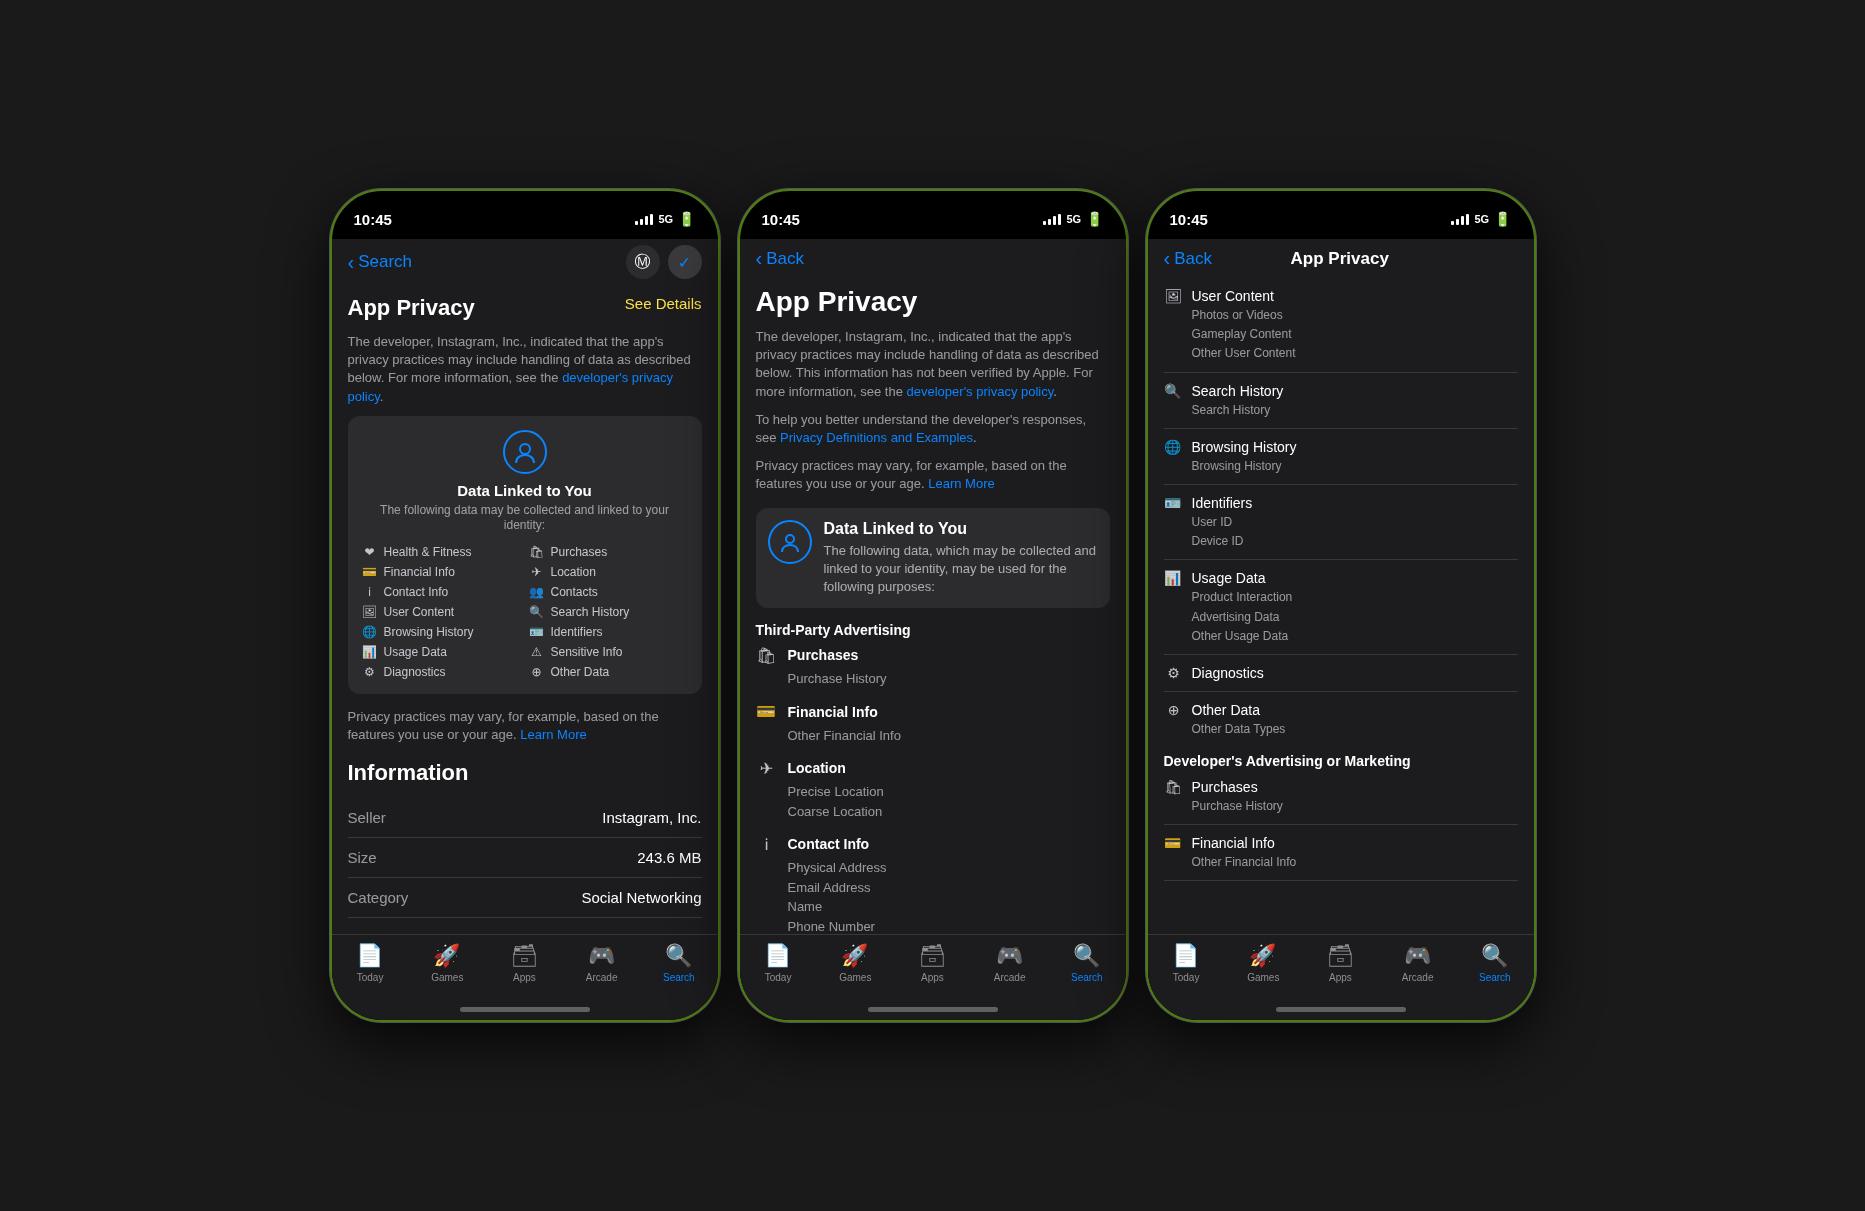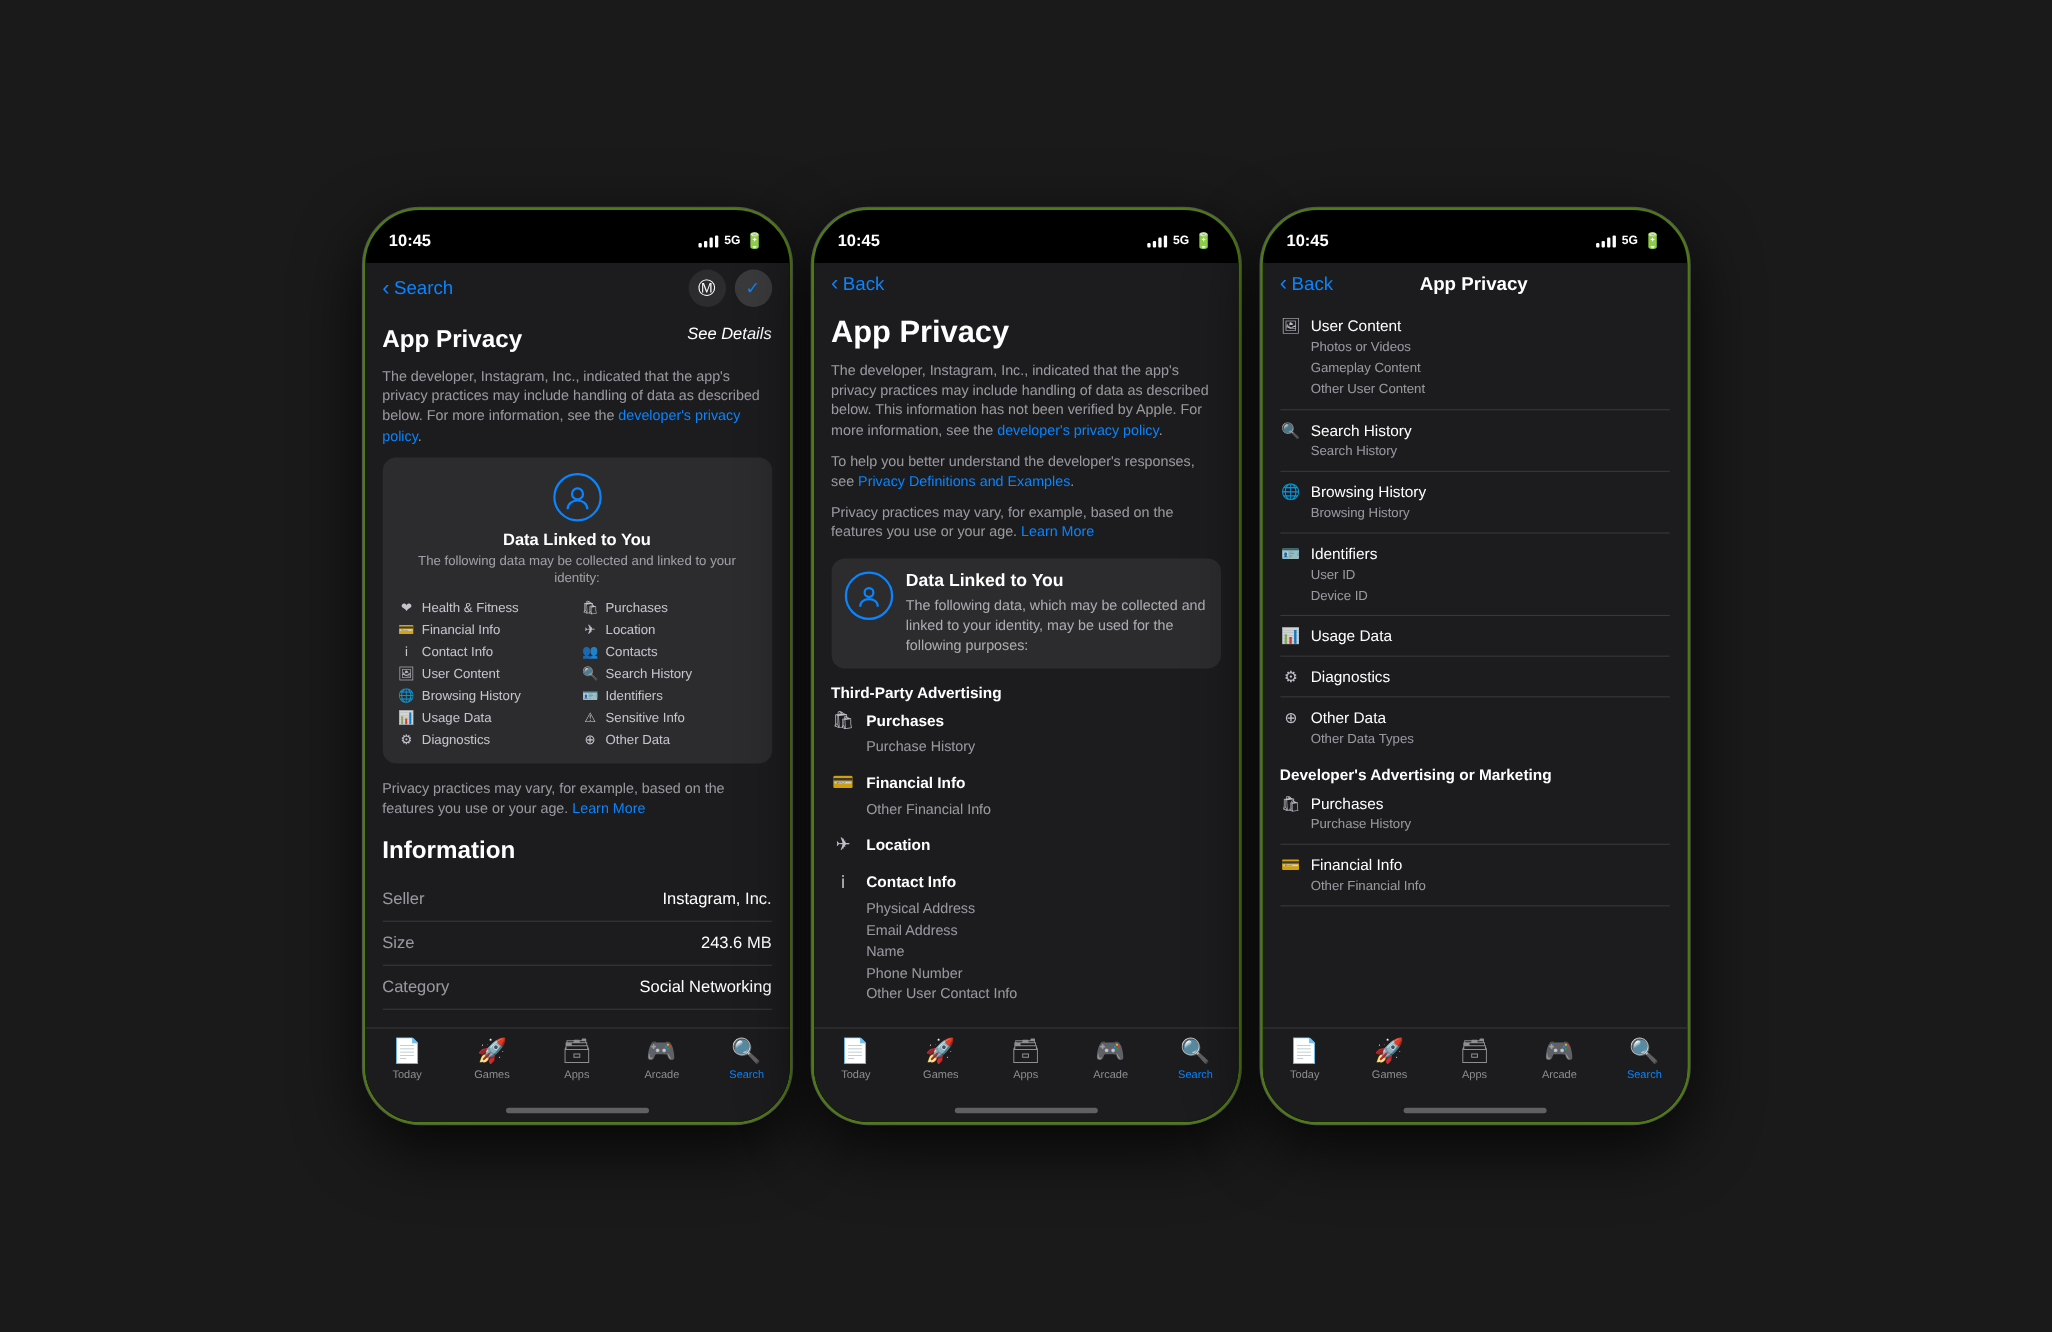--- a/index.html
+++ b/index.html
@@ -387,23 +387,22 @@
     .home-indicator {
       height: 5px;
       width: 130px;
       background: #fff;
       border-radius: 3px;
       margin: 4px auto 8px;
       opacity: 0.3;
     }
 
     .see-details {
-      color: #ffffff;
+      color: #fde047;
       font-size: 15px;
-      font-style: italic;
     }
 
     .nav-bar-1 {
       display: flex;
       justify-content: space-between;
       align-items: center;
       padding: 6px 16px 4px;
     }
   </style>
 </head>
@@ -644,20 +643,21 @@
           <span class="p2-category-title">Financial Info</span>
         </div>
         <div class="p2-category-sub">Other Financial Info</div>
       </div>
 
       <div class="p2-category-item">
         <div class="p2-category-header">
           <span class="p2-category-icon">✈</span>
           <span class="p2-category-title">Location</span>
         </div>
+        <div class="p2-category-sub">Precise Location<br>Coarse Location</div>
       </div>
 
       <div class="p2-category-item">
         <div class="p2-category-header">
           <span class="p2-category-icon">ℹ</span>
           <span class="p2-category-title">Contact Info</span>
         </div>
         <div class="p2-category-sub">Physical Address<br>Email Address<br>Name<br>Phone Number<br>Other User Contact Info</div>
       </div>
 
@@ -751,20 +751,21 @@
         </div>
         <div class="p3-item-sub">User ID<br>Device ID</div>
       </div>
       <div class="divider-line"></div>
 
       <div class="p3-list-item">
         <div class="p3-item-header">
           <span class="p3-item-icon">📊</span>
           <span class="p3-item-title">Usage Data</span>
         </div>
+        <div class="p3-item-sub">Product Interaction<br>Advertising Data<br>Other Usage Data</div>
       </div>
       <div class="divider-line"></div>
 
       <div class="p3-list-item">
         <div class="p3-item-header">
           <span class="p3-item-icon">⚙</span>
           <span class="p3-item-title">Diagnostics</span>
         </div>
       </div>
       <div class="divider-line"></div>

